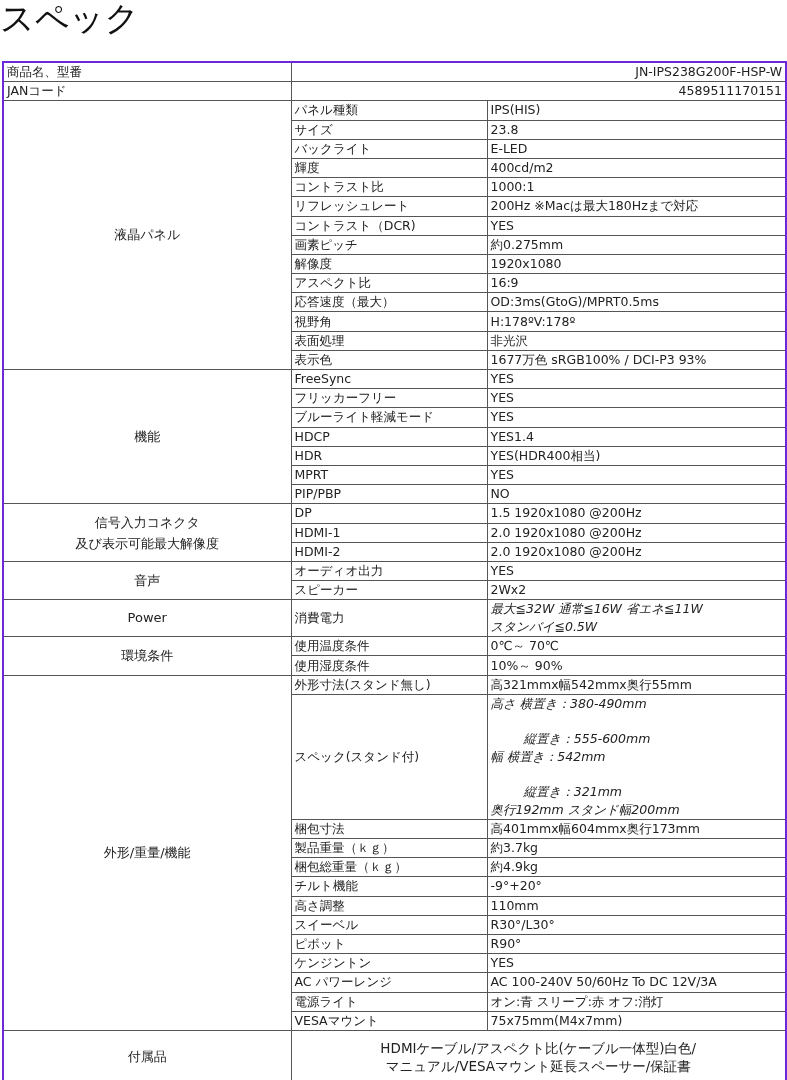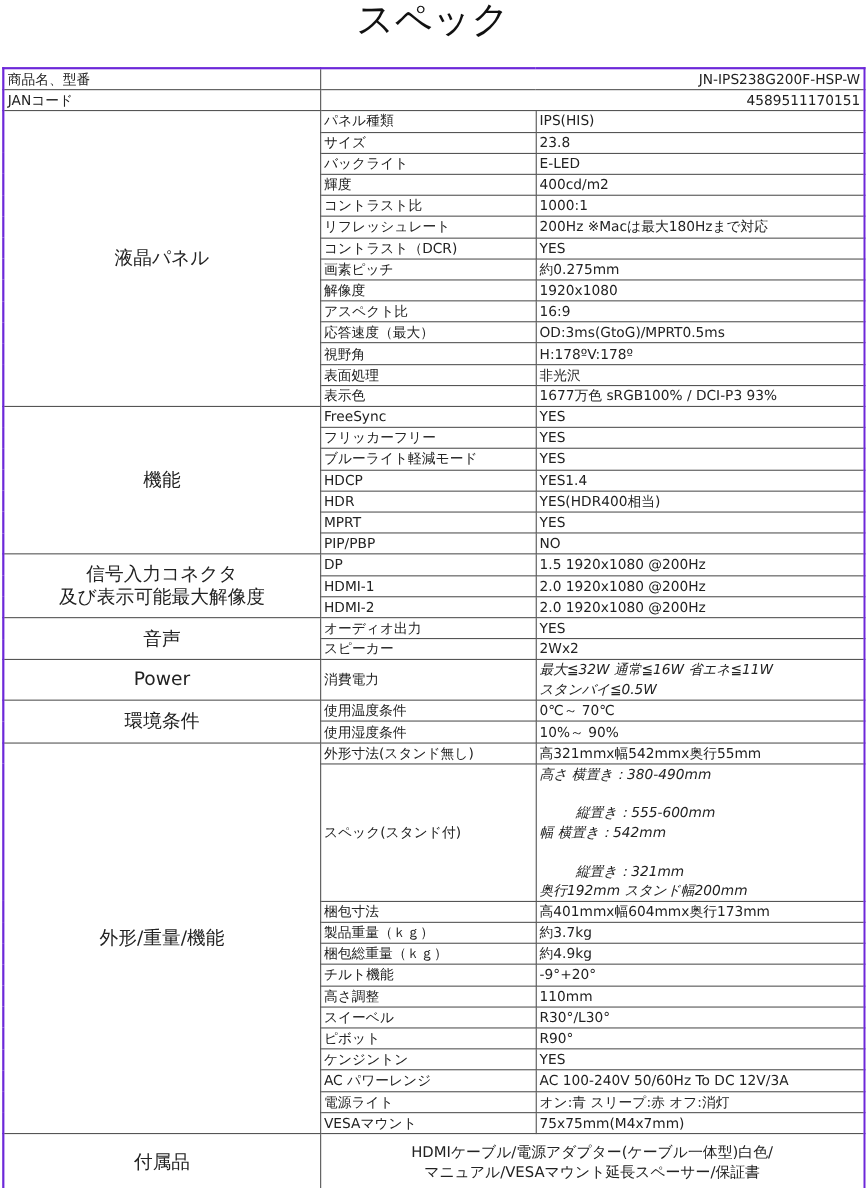--- a/index.html
+++ b/index.html
@@ -3,37 +3,37 @@
 <meta charset="utf-8">
 <style>
   html, body { margin: 0; padding: 0; background: #ffffff; }
   body {
     width: 787px; height: 1080px; overflow: hidden; position: relative;
     font-family: "DejaVu Sans", "Liberation Sans", sans-serif;
     color: #222222;
   }
   .title {
     position: absolute; left: 0; top: 0; width: 787px; height: 48px;
-    text-align: center; font-size: 34px; line-height: 36px; color: #111;
+    text-align: left; font-size: 34px; line-height: 36px; color: #111;
   }
   table.spec {
     position: absolute; left: 2px; top: 61px; width: 783px;
     border-collapse: collapse; table-layout: fixed;
     font-size: 12.5px;
     border: 2px solid #6d28d9;
     padding-left: 47px;
   }
   table.spec td {
     border: 1px solid #555;
     padding: 0 3px;
     height: 18.2px; line-height: 18px;
     white-space: nowrap; overflow: hidden;
     vertical-align: middle;
   }
-  td.cat { text-align: center; font-size: 17px; }
+  td.cat { text-align: center; font-size: 13px; }
   td.full { text-align: right; }
   td.multi { white-space: normal; line-height: 20.5px; padding-top: 1px; padding-bottom: 1px; font-style: italic; }
   td.acc { text-align: center; white-space: normal; line-height: 21px; font-size: 13.5px; height: 52px; }
   .line { display: block; }
   .indent { padding-left: 33px; margin-top: 17px; }
 </style>
 </head>
 <body>
 
 <div class="title">スペック</div>
@@ -245,18 +245,18 @@
         <td>オン:青  スリープ:赤  オフ:消灯</td>
       </tr>
     <tr>
         <td>VESAマウント</td>
         <td>75x75mm(M4x7mm)</td>
       </tr>
 
     <tr>
       <td class="cat" style="height:52px;">付属品</td>
       <td class="acc" colspan="2">
-        <span class="line">HDMIケーブル/電源アダプター(ケーブル一体型)白色/</span>
+        <span class="line">HDMIケーブル/アスペクト比(ケーブル一体型)白色/</span>
         <span class="line">マニュアル/VESAマウント延長スペーサー/保証書</span>
       </td>
     </tr>
   </tbody>
 </table>
 
 </body></html>

